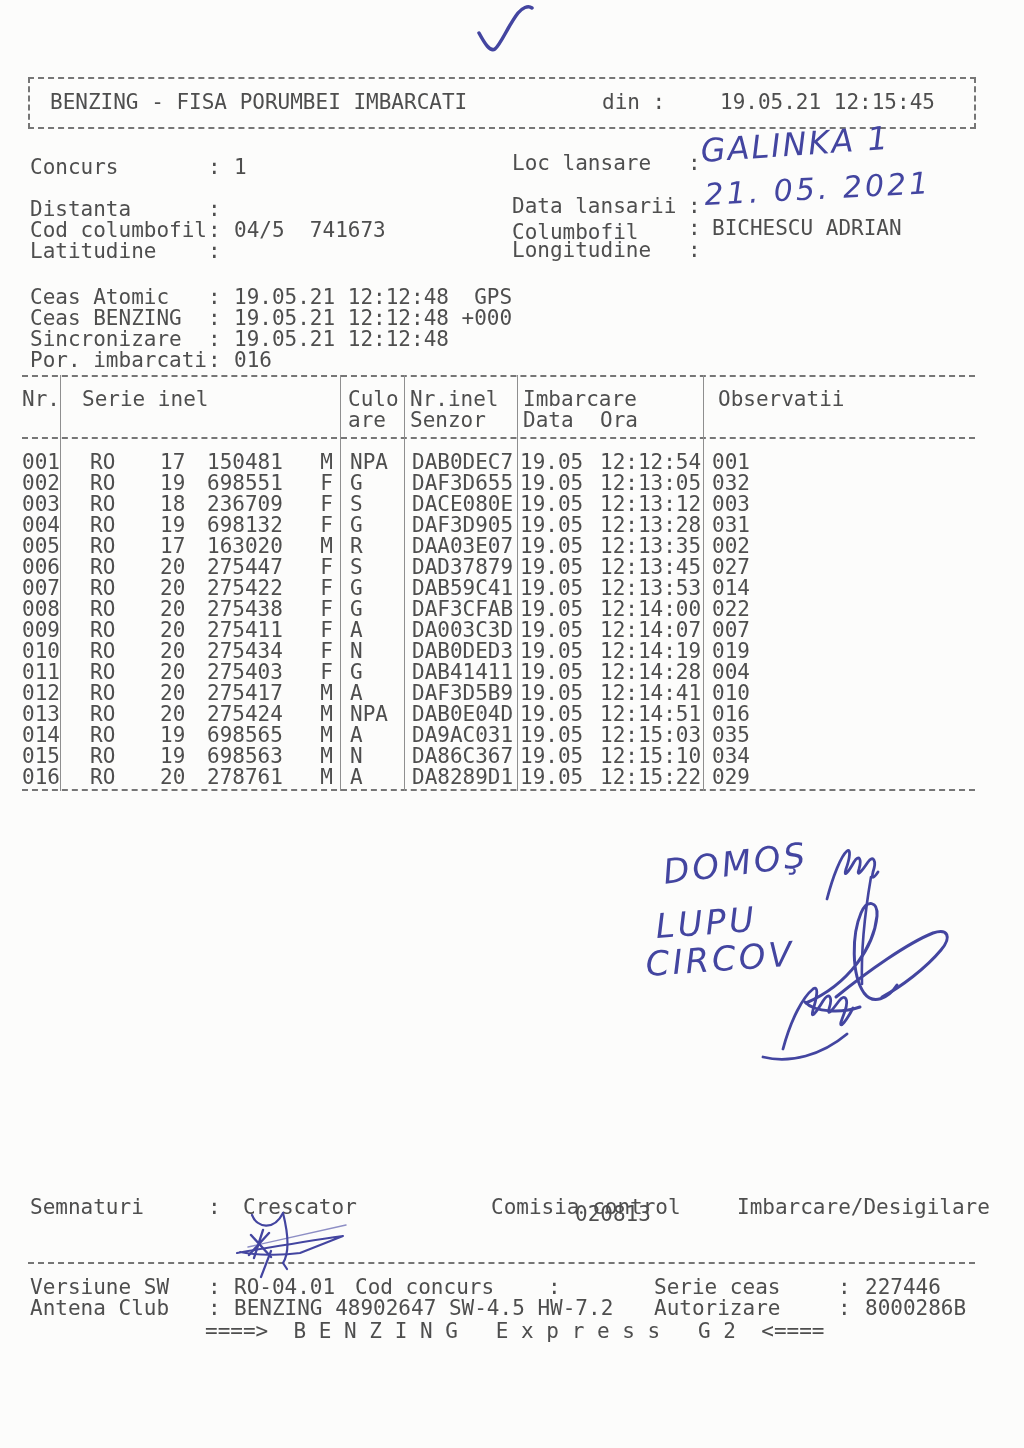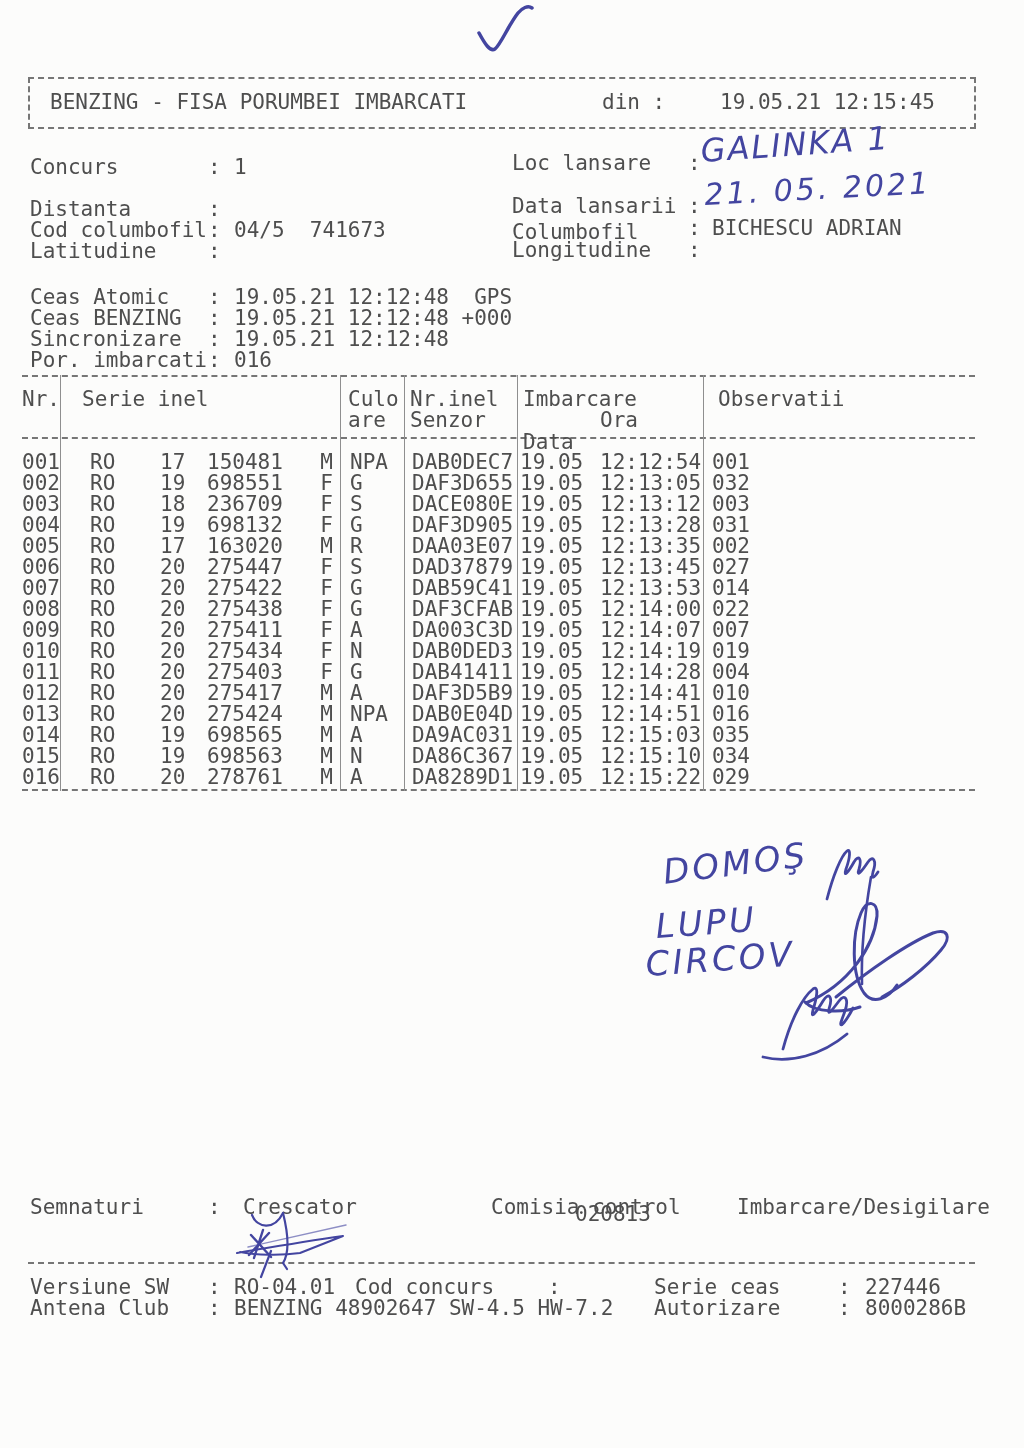--- a/index.html
+++ b/index.html
@@ -112,21 +112,21 @@
     <div class="vline" style="left:495px;top:0;height:416px;"></div>
     <div class="vline" style="left:681px;top:0;height:416px;"></div>
 
     <span class="abs" style="left:0;top:14px;">Nr.</span>
     <span class="abs" style="left:60px;top:14px;">Serie inel</span>
     <span class="abs" style="left:326px;top:14px;">Culo</span>
     <span class="abs" style="left:326px;top:35px;">are</span>
     <span class="abs" style="left:388px;top:14px;">Nr.inel</span>
     <span class="abs" style="left:388px;top:35px;">Senzor</span>
     <span class="abs" style="left:501px;top:14px;">Imbarcare</span>
-    <span class="abs" style="left:501px;top:35px;margin-top:22px;">Data</span>
+    <span class="abs" style="left:501px;top:35px;">Data</span>
     <span class="abs" style="left:578px;top:35px;">Ora</span>
     <span class="abs" style="left:696px;top:14px;">Observatii</span>
 
     <div class="rows">
 
         <div class="trow">
           <span class="c-nr">001</span>
           <span class="c-ctry">RO</span>
           <span class="c-year">17</span>
           <span class="c-ring">150481</span>
@@ -359,20 +359,21 @@
   <span class="abs" style="left:838px;top:1277px;">:</span>
   <span class="abs" style="left:865px;top:1277px;">227446</span>
 
   <span class="abs" style="left:30px;top:1298px;">Antena Club</span>
   <span class="abs" style="left:208px;top:1298px;">:</span>
   <span class="abs" style="left:234px;top:1298px;">BENZING 48902647 SW-4.5 HW-7.2</span>
   <span class="abs" style="left:654px;top:1298px;">Autorizare</span>
   <span class="abs" style="left:838px;top:1298px;">:</span>
   <span class="abs" style="left:865px;top:1298px;">8000286B</span>
 
+  <span class="abs" style="left:205px;top:1321px;">====&gt;  B E N Z I N G   E x p r e s s   G 2  &lt;====</span>
 
   <svg class="ink" width="1024" height="1448" viewBox="0 0 1024 1448">
     <path stroke-width="3.5" d="M479,33 C485,44 490,52 495,49 C501,44 508,26 518,13 C522,8 528,5 532,8"></path>
     <path stroke-width="2.8" d="M827,899 C833,876 841,856 847,851 C851,848 850,858 846,869 C843,879 849,871 854,862 C859,854 862,859 859,869 C856,878 862,871 868,862 C873,855 877,860 873,872 C871,880 874,878 878,872"></path>
     <path stroke-width="2.6" d="M871,877 C866,906 861,950 862,984"></path>
     <path stroke-width="3" d="M806,1003 C850,984 874,946 877,916 C878,901 867,899 861,913 C852,934 851,974 864,993 C873,1005 888,999 897,985"></path>
     <path stroke-width="3" d="M860,1007 C843,1013 815,1013 805,1002"></path>
     <path stroke-width="3" d="M836,997 C868,971 908,943 933,933 C948,928 952,937 941,950 C926,968 901,987 882,997"></path>
     <path stroke-width="2.8" d="M783,1049 C791,1019 803,997 813,989 C819,985 817,997 813,1010 C810,1021 817,1011 823,1001 C829,991 833,997 829,1009 C827,1017 833,1009 839,1001 C845,993 849,999 845,1011 L841,1022 C839,1030 847,1020 853,1008"></path>
     <path stroke-width="2.8" d="M847,1034 C822,1055 790,1064 763,1057"></path>

